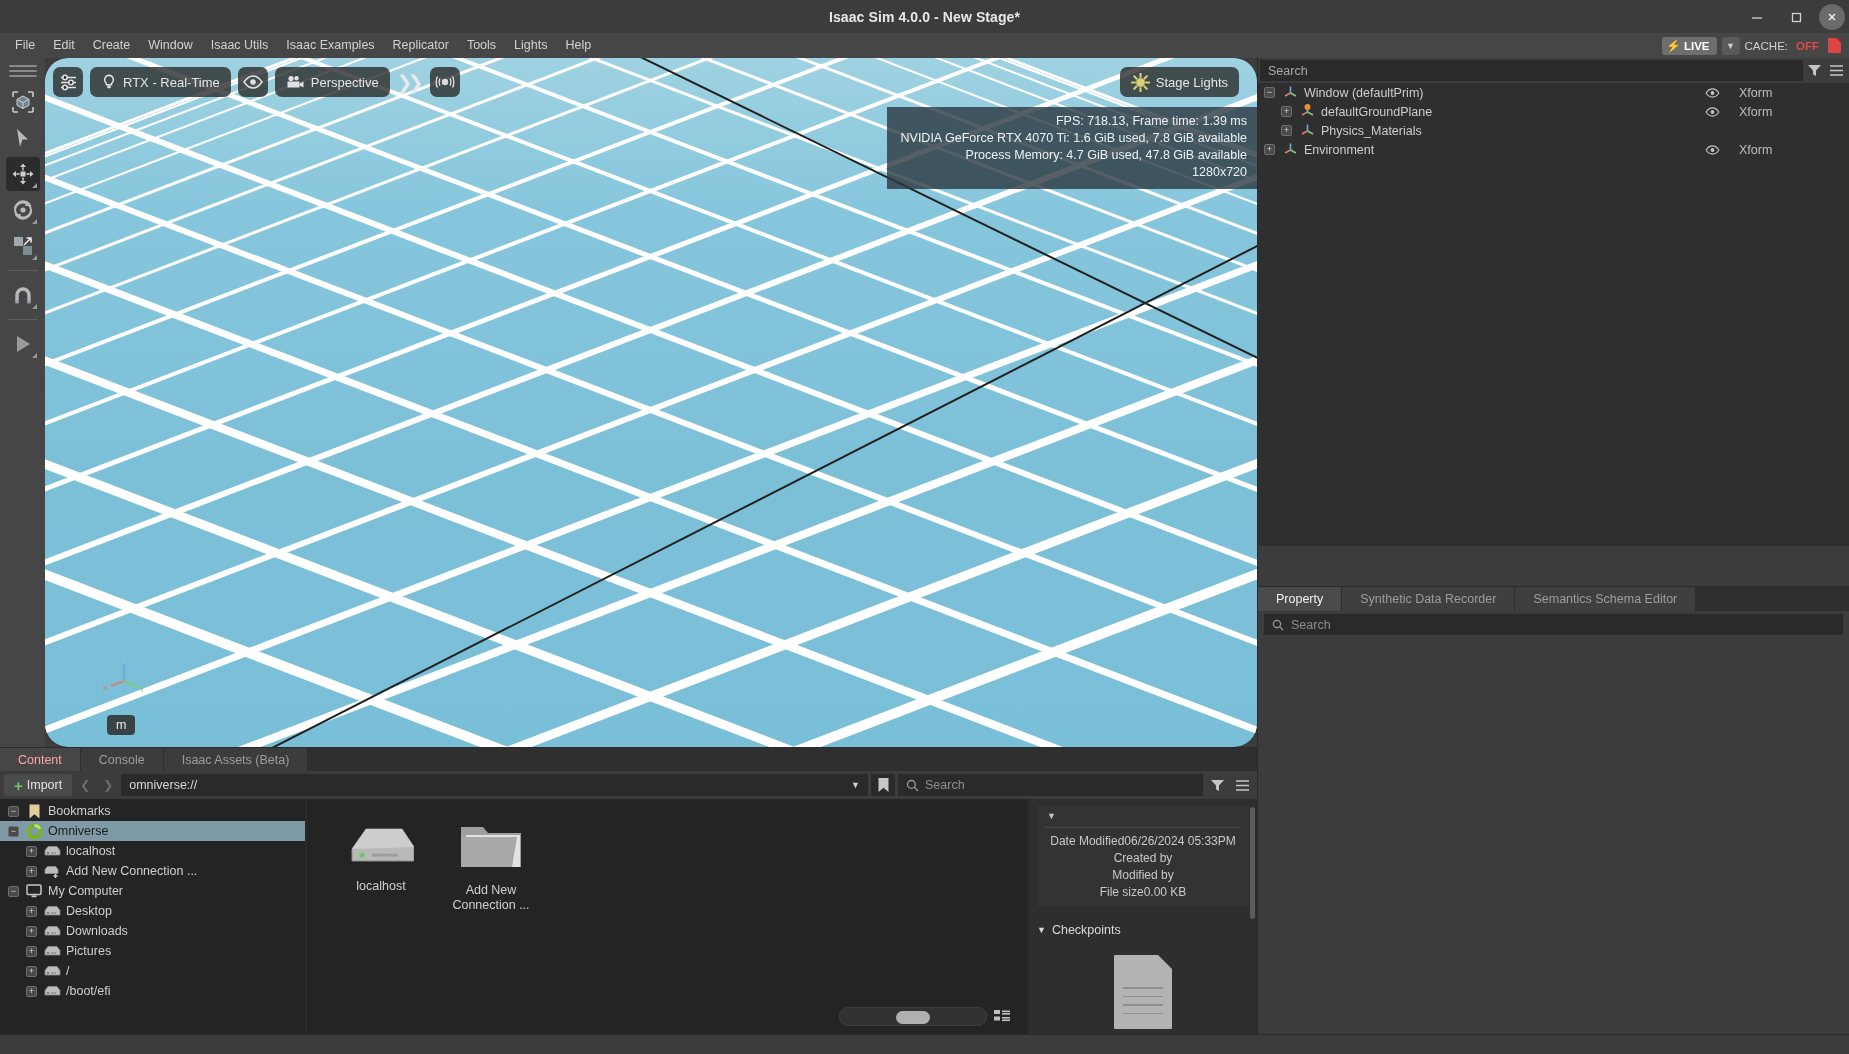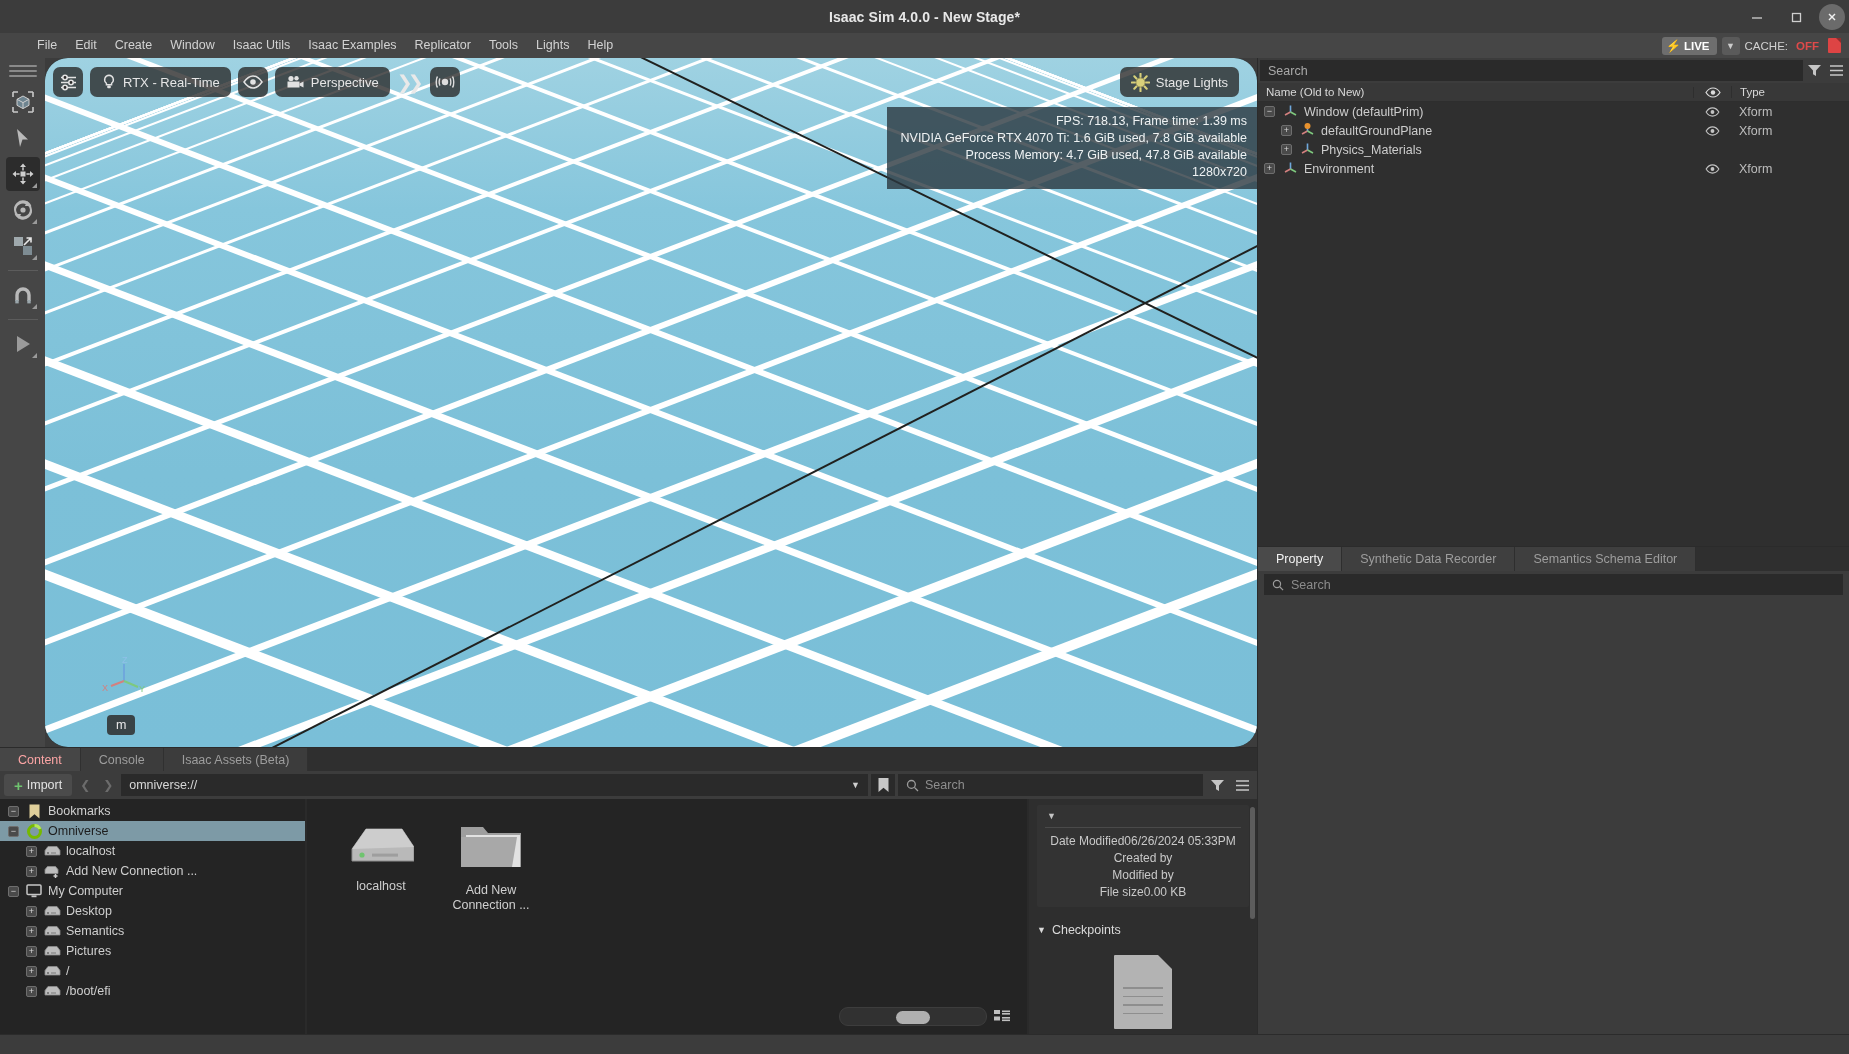--- a/index.html
+++ b/index.html
@@ -22,21 +22,21 @@
     font-size: 14px; color: #e8e8e8; font-weight: bold; letter-spacing: .1px;
   }
   .win-ctrls { position: absolute; right: 4px; top: 0; height: 33px; display: flex; align-items: center; gap: 4px; }
   .win-btn { width: 36px; height: 26px; display: flex; align-items: center; justify-content: center; color: #cfcfcf; }
   .win-btn svg { display: block; }
   .win-close { width: 26px; height: 26px; border-radius: 50%; background: #6b6b6b; display: flex; align-items: center; justify-content: center; }
 
   
   .menubar {
     height: 25px; background: #464646; display: flex; align-items: center;
-    padding-left: 28px; flex: 0 0 25px; position: relative;
+    padding-left: 6px; flex: 0 0 25px; position: relative;
   }
   .menu-item { font-size: 12.5px; color: #d2d2d2; padding: 0 9px; line-height: 25px; cursor: default; }
   .live-area { position: absolute; right: 8px; top: 0; height: 25px; display: flex; align-items: center; gap: 5px; }
   .live-pill {
     background: #6e6e6e; border-radius: 3px; height: 18px; display: flex; align-items: center;
     padding: 0 7px 0 4px; gap: 3px;
   }
   .live-pill span.lbl { font-size: 11.5px; color: #fff; font-weight: bold; }
   .bolt { color: #ffd000; font-size: 12px; line-height: 1; }
   .live-caret { background: #5a5a5a; border-radius: 3px; width: 18px; height: 18px; display:flex; align-items:center; justify-content:center; color:#ccc; font-size:9px;}
@@ -155,21 +155,21 @@
   .hdr-row { height: 19px; background: #383838; display: flex; align-items: center; font-size: 11.5px; color: #d8d8d8; border-bottom:1px solid #2e2e2e;}
   .hdr-name { flex: 1 1 auto; padding-left: 8px; }
   .hdr-eye { flex: 0 0 38px; display: flex; justify-content: center; border-left:1px solid #2e2e2e; }
   .hdr-type { flex: 0 0 118px; padding-left: 8px; border-left:1px solid #2e2e2e;}
   .stage-rows { flex: 1 1 auto; background: #2f2f2f; overflow: hidden;}
   .st-row { height: 19px; display: flex; align-items: center; font-size: 12.5px; color: #cdcdcd;}
   .st-name { flex: 1 1 auto; display: flex; align-items: center; min-width:0; }
   .st-eye { flex: 0 0 38px; display: flex; justify-content: center; color:#bdbdbd;}
   .st-type { flex: 0 0 118px; padding-left: 8px; color: #bdbdbd;}
 
-  .prop-panel { flex: 1 1 auto; display: flex; flex-direction: column; background: #3c3c3c; border-top:1px solid #2b2b2b;}
+  .prop-panel { flex: 1 1 auto; display: flex; flex-direction: column; background: #3c3c3c; border-top:1px solid #2b2b2b;margin-top:40px;}
   .prop-search-row{height:27px;display:flex;align-items:center;padding:3px 6px;}
   .prop-search{flex:1 1 auto;background:#2a2a2a;height:21px;display:flex;align-items:center;gap:7px;padding:0 8px;color:#8c8c8c;font-size:12.5px;}
   .prop-body{flex:1 1 auto;background:#3c3c3c;}
   .statusbar{flex:0 0 20px;background:#3c3c3c;border-top:1px solid #2b2b2b;}
 </style>
 </head>
 <body>
 
 <div class="app">
 
@@ -522,21 +522,21 @@
               </div>
               <div class="tr-row" style="padding-left: 26px;">
                 <span class="exp">+</span>
                 <span class="tr-icon">
                   <svg width="17" height="12" viewBox="0 0 17 12">
                     <path d="M1 5.5 4 1.5h9l3 4v4.5H1z" fill="#bdbdbd" stroke="#8e8e8e" stroke-width="0.8"></path>
                     <circle cx="4" cy="8" r="1.1" fill="#6c6c6c"></circle>
                     <rect x="7" y="7.3" width="5" height="1.4" fill="#8e8e8e"></rect>
                   </svg>
                 </span>
-                <span>Semantics</span>
+                <span>Downloads</span>
               </div>
               <div class="tr-row" style="padding-left: 26px;">
                 <span class="exp">+</span>
                 <span class="tr-icon">
                   <svg width="17" height="12" viewBox="0 0 17 12">
                     <path d="M1 5.5 4 1.5h9l3 4v4.5H1z" fill="#bdbdbd" stroke="#8e8e8e" stroke-width="0.8"></path>
                     <circle cx="4" cy="8" r="1.1" fill="#6c6c6c"></circle>
                     <rect x="7" y="7.3" width="5" height="1.4" fill="#8e8e8e"></rect>
                   </svg>
                 </span>
@@ -656,30 +656,20 @@
                 <path d="M1 2h13l-5 5.5V13l-3-1.8V7.5z" fill="#c6c6c6"></path>
               </svg>
           </div>
           <div class="icon-btn">
             <svg width="15" height="13" viewBox="0 0 15 13">
                 <path d="M1 2h13M1 6.5h13M1 11h13" stroke="#c6c6c6" stroke-width="1.6"></path>
               </svg>
           </div>
         </div>
 
-        <div class="hdr-row">
-          <div class="hdr-name">Name (Old to New)</div>
-          <div class="hdr-eye">
-            <svg width="16" height="11" viewBox="0 0 16 11">
-                <path d="M1 5.5C3 2.3 5.4 1 8 1s5 1.3 7 4.5C13 8.7 10.6 10 8 10S3 8.7 1 5.5z" fill="none" stroke="#dcdcdc" stroke-width="1.2"></path>
-                <circle cx="8" cy="5.5" r="2.2" fill="#dcdcdc"></circle>
-              </svg>
-          </div>
-          <div class="hdr-type">Type</div>
-        </div>
 
         <div class="stage-rows" id="stage-rows">
             <div class="st-row">
               <div class="st-name" style="padding-left:6px">
                 <span class="exp">−</span>
                 <span class="tr-icon">
                   <svg width="15" height="15" viewBox="0 0 15 15">
                     <line x1="7.5" y1="8" x2="7.5" y2="1.5" stroke="#6fa8dc" stroke-width="1.6"></line>
                     <line x1="7.5" y1="8" x2="2" y2="11" stroke="#d4807f" stroke-width="1.6"></line>
                     <line x1="7.5" y1="8" x2="13" y2="11" stroke="#7ec97e" stroke-width="1.6"></line>

